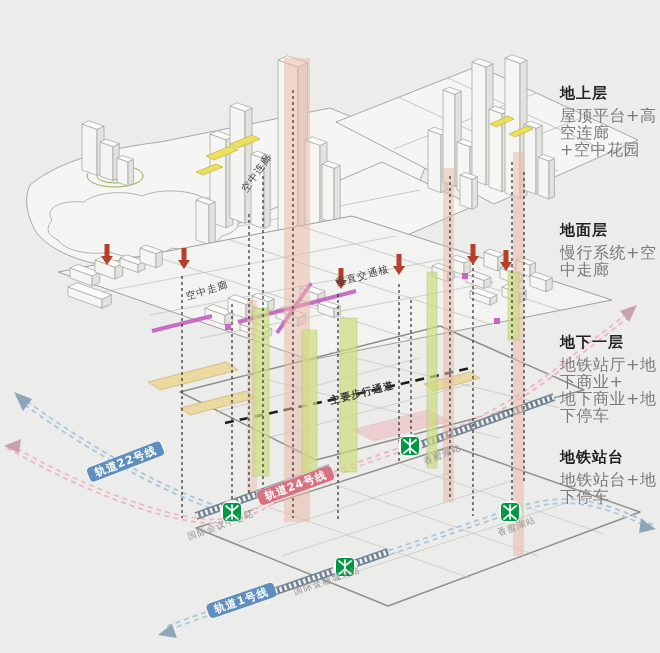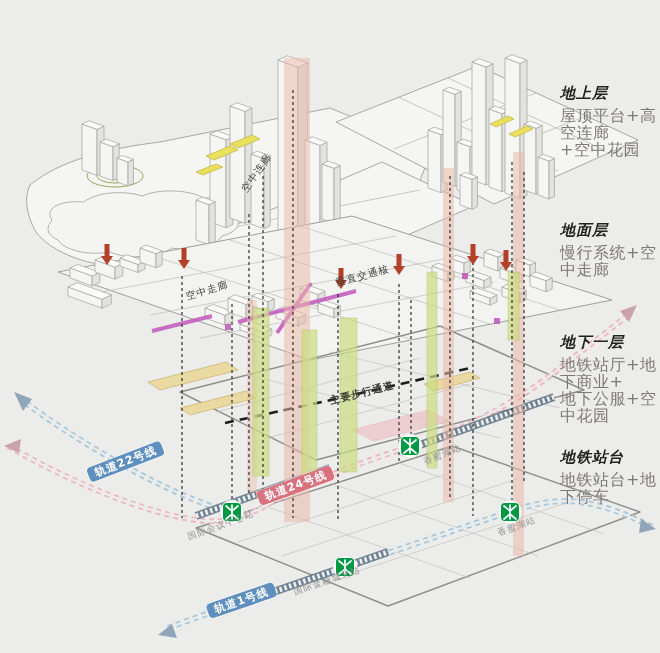--- a/index.html
+++ b/index.html
@@ -12,21 +12,21 @@
   .lbl{position:absolute;white-space:nowrap;transform-origin:left center;}
   .lbl-dark{font-size:10px;color:#3a3a38;letter-spacing:1px;}
   .lbl-gray{font-size:9px;color:#92928e;letter-spacing:1px;}
   .badge{
     position:absolute;transform-origin:center;
     color:#fff;font-size:11px;font-weight:bold;letter-spacing:1px;
     padding:2px 7px;border-radius:4px;line-height:1;
     box-shadow:0 0 0 1px rgba(255,255,255,.45);
   }
   .level{position:absolute;left:560px;width:100px;}
-  .level h3{margin:0 0 4px 0;font-size:15px;font-weight:bold;color:#222220;letter-spacing:1px;font-style:italic;}
+  .level h3{margin:0 0 4px 0;font-size:15px;font-weight:bold;color:#222220;letter-spacing:1px;}
   .level .desc{font-size:16px;color:#7c7a76;line-height:17px;letter-spacing:.5px;}
 </style>
 </head>
 <body>
 
 <div id="app">
 
 <svg id="scene" width="660" height="653" viewBox="0 0 660 653">
 
   <g stroke="#9e9e9a" stroke-width="0.9" fill="#f5f5f3">
@@ -477,21 +477,21 @@
 <div class="level" style="top:221px;">
   <h3>地面层</h3>
   <div class="desc">
     <div>慢行系统+空中走廊</div>
   </div>
 </div>
 <div class="level" style="top:333px;">
   <h3>地下一层</h3>
   <div class="desc">
     <div>地铁站厅+地下商业+</div>
-    <div>地下公服+空中花园</div>
+    <div>地下商业+地下停车</div>
   </div>
 </div>
 <div class="level" style="top:448px;">
   <h3>地铁站台</h3>
   <div class="desc">
     <div>地铁站台+地下停车</div>
   </div>
 </div>
 
 </div>

